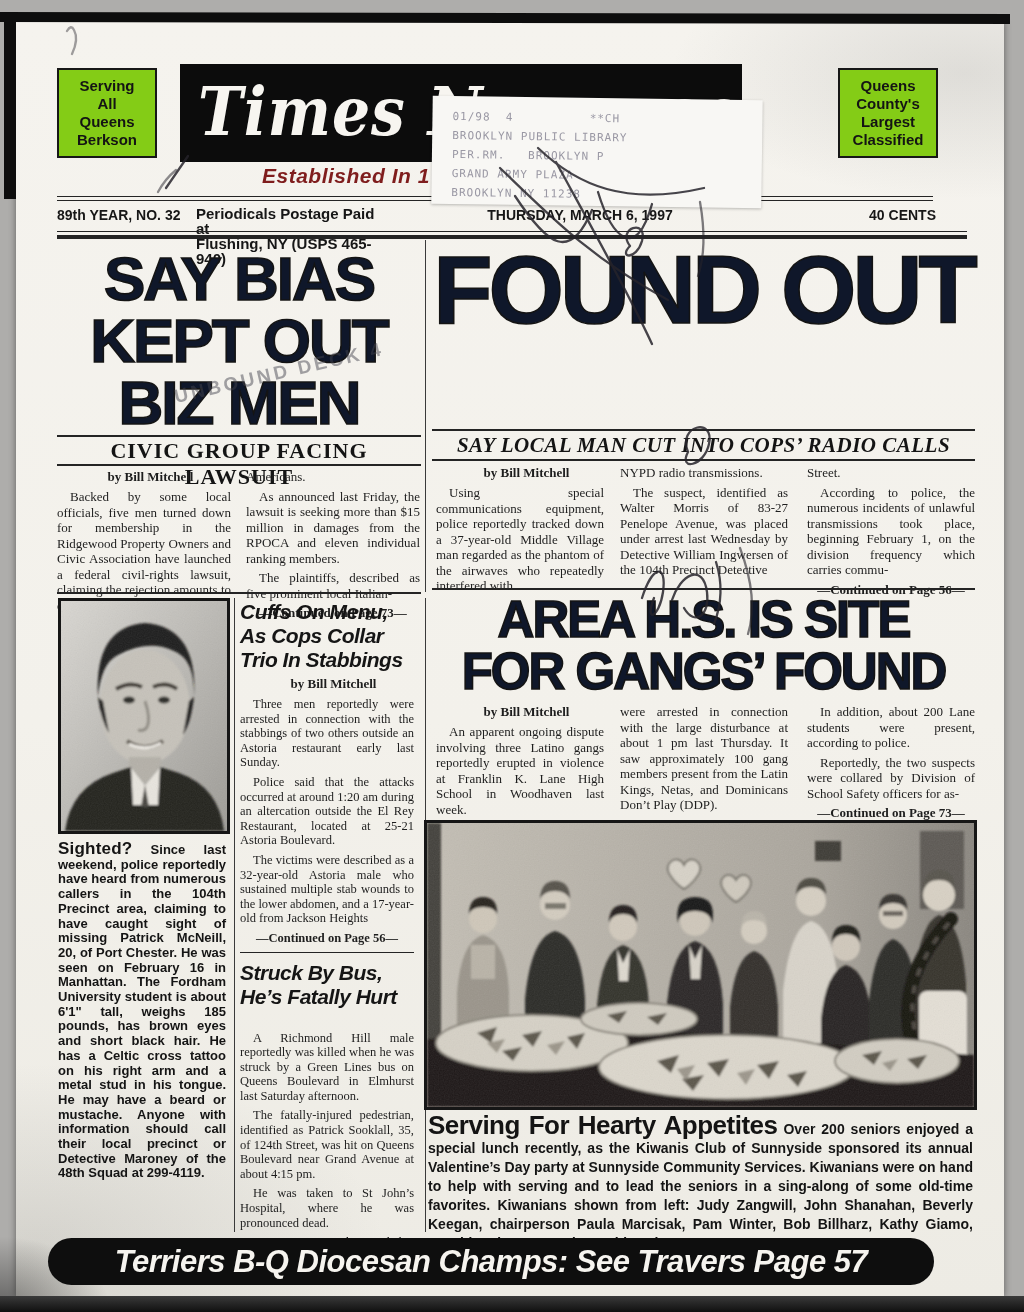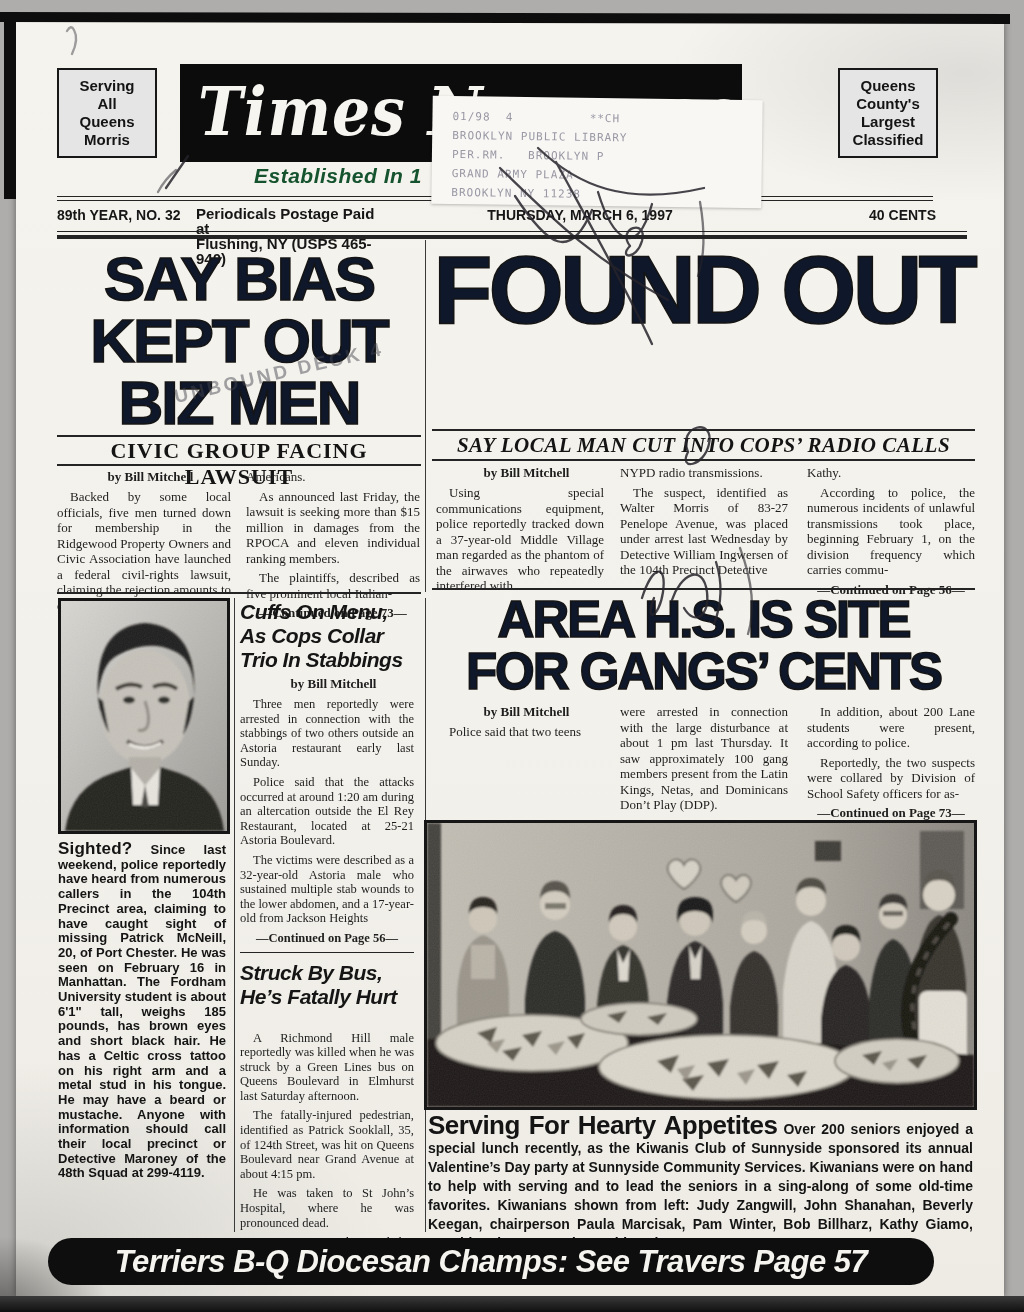--- a/index.html
+++ b/index.html
@@ -20,28 +20,28 @@
     box-shadow:0 0 7px rgba(0,0,0,.45);
   }
   .strip-top{left:0;top:13px;width:1010px;height:10px;background:#0d0d0d;transform:rotate(.12deg);}
   .strip-left{left:4px;top:13px;width:12px;height:186px;background:#0d0d0d;}
   .band-bottom{left:0;top:1296px;width:1024px;height:16px;background:linear-gradient(180deg,#3a3a3a,#101010);}
   .curl{left:-30px;top:1230px;width:150px;height:90px;
     background:radial-gradient(ellipse at 20% 90%, rgba(30,30,30,.55), transparent 65%);}
   
   .mast-box{border:2px solid #171717;text-align:center;
     font:bold 15px/18px "Liberation Sans", sans-serif;color:#141414;
-    display:flex;flex-direction:column;justify-content:center;background:#e5e5e5;}
+    display:flex;flex-direction:column;justify-content:center;background:#84cc16;}
   .nameplate{left:180px;top:64px;width:562px;height:98px;background:#0c0c0c;overflow:hidden;}
   .nameplate span{
     position:absolute;left:18px;top:8px;white-space:nowrap;
     font-family:"DejaVu Serif", serif;font-weight:bold;font-style:italic;
     font-size:60px;color:#f7f5f0;letter-spacing:1px;transform:scaleY(1.12);transform-origin:top left;}
-  .established{left:254px;top:164px;font:bold italic 21px "Liberation Sans", sans-serif;
-    font-style:italic;letter-spacing:.5px;color:#14532d;}
+  .established{left:262px;top:164px;font:bold italic 21px "Liberation Sans", sans-serif;
+    font-style:italic;letter-spacing:.5px;color:#7f1d1d;}
   .sticker{left:432px;top:98px;width:330px;height:108px;background:#f8f7f4;
     transform:rotate(.8deg);box-shadow:0 1px 3px rgba(0,0,0,.25);
     font:11px/19px "DejaVu Sans Mono", monospace;color:#9a98a4;
     padding:11px 0 0 20px;box-sizing:border-box;letter-spacing:1px;white-space:pre;}
   .rule{background:#242424;}
   
   .dl{font-family:"Liberation Sans", sans-serif;font-weight:bold;color:#161616;}
   
   .display{font-family:"Liberation Sans", sans-serif;font-weight:bold;color:#0f172a;
     text-align:center;letter-spacing:-2px;-webkit-text-stroke:1.6px #141414;}
@@ -75,21 +75,21 @@
 
 <div class="abs page"></div>
 <div class="abs strip-top"></div>
 <div class="abs strip-left"></div>
 <div class="abs curl"></div>
 
 <div class="abs mast-box" style="left:57px;top:68px;width:96px;height:86px;">
   <div>Serving</div>
   <div>All</div>
   <div>Queens</div>
-  <div>Morris</div>
+  <div>Berkson</div>
 </div>
 
 <div class="abs nameplate">
   <span>Times Newsweekly</span>
 </div>
 
 <div class="abs mast-box" style="left:838px;top:68px;width:96px;height:86px;">
   <div>Queens</div>
   <div>County's</div>
   <div>Largest</div>
@@ -151,34 +151,35 @@
 
 <div class="abs col" style="left:436px;top:465px;width:168px;">
   <p class="byline">by Bill Mitchell</p>
   <p>Using special communications equipment, police reportedly tracked down a 37-year-old Middle Village man regarded as the phantom of the airwaves who repeatedly interfered with</p>
 </div>
 <div class="abs col" style="left:620px;top:465px;width:168px;">
   <p class="noindent">NYPD radio transmissions.</p>
   <p>The suspect, identified as Walter Morris of 83-27 Penelope Avenue, was placed under arrest last Wednesday by Detective William Ingwersen of the 104th Precinct Detective</p>
 </div>
 <div class="abs col" style="left:807px;top:465px;width:168px;">
-  <p class="noindent">Kathy.</p>
+  <p class="noindent">Street.</p>
   <p>According to police, the numerous incidents of unlawful transmissions took place, beginning February 1, on the division frequency which carries commu-</p>
   <p class="continued">—Continued on Page 56—</p>
 </div>
 
 <div class="abs rule" style="left:57px;top:592px;width:364px;height:2px;"></div>
 <div class="abs rule" style="left:432px;top:588px;width:543px;height:2px;"></div>
 
 <div class="abs display" style="left:432px;top:594px;width:543px;font-size:51px;line-height:52px;letter-spacing:-2px;">
   <div>AREA H.S. IS SITE</div>
-  <div>FOR GANGS’ CENTS</div>
+  <div>FOR GANGS’ FOUND</div>
 </div>
 <div class="abs col" style="left:436px;top:704px;width:168px;">
   <p class="byline">by Bill Mitchell</p>
+  <p>An apparent ongoing dispute involving three Latino gangs reportedly erupted in violence at Franklin K. Lane High School in Woodhaven last week.</p>
   <p>Police said that two teens</p>
 </div>
 <div class="abs col" style="left:620px;top:704px;width:168px;">
   <p class="noindent">were arrested in connection with the large disturbance at about 1 pm last Thursday. It saw approximately 100 gang members present from the Latin Kings, Netas, and Dominicans Don’t Play (DDP).</p>
 </div>
 <div class="abs col" style="left:807px;top:704px;width:168px;">
   <p>In addition, about 200 Lane students were present, according to police.</p>
   <p>Reportedly, the two suspects were collared by Division of School Safety officers for as-</p>
   <p class="continued">—Continued on Page 73—</p>
 </div>

